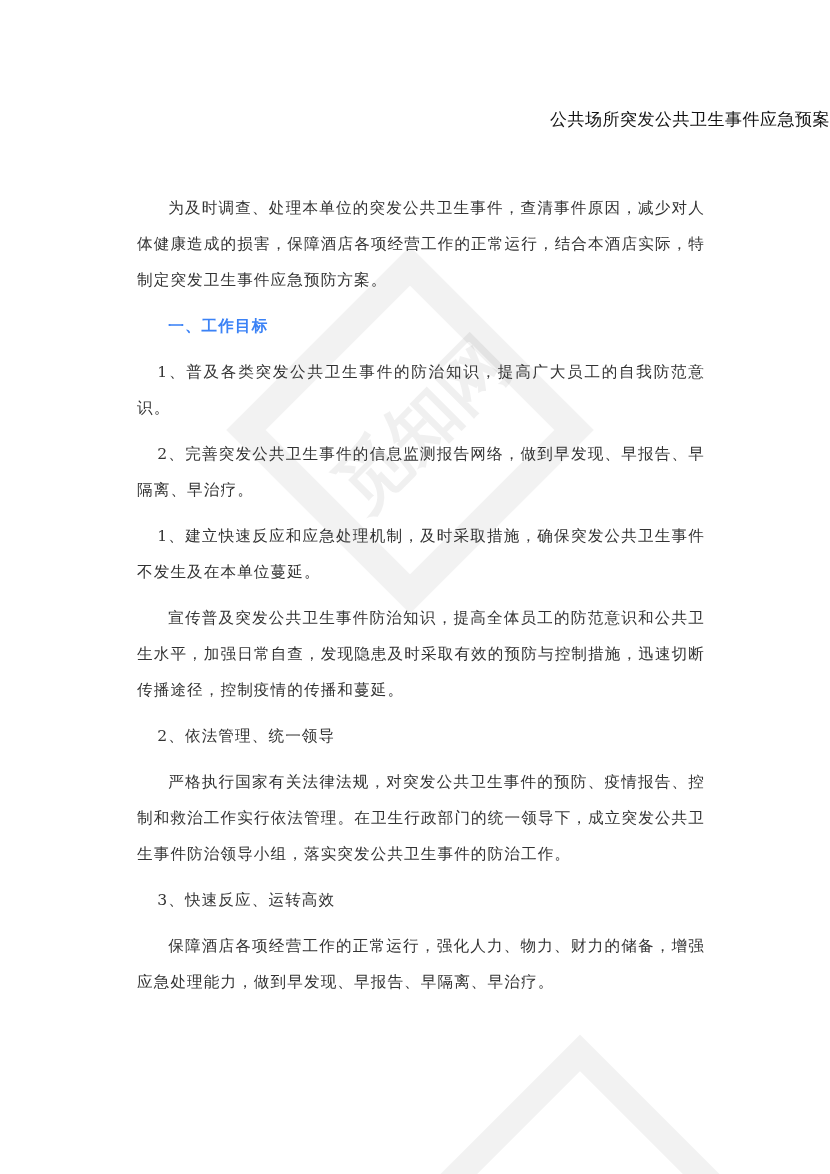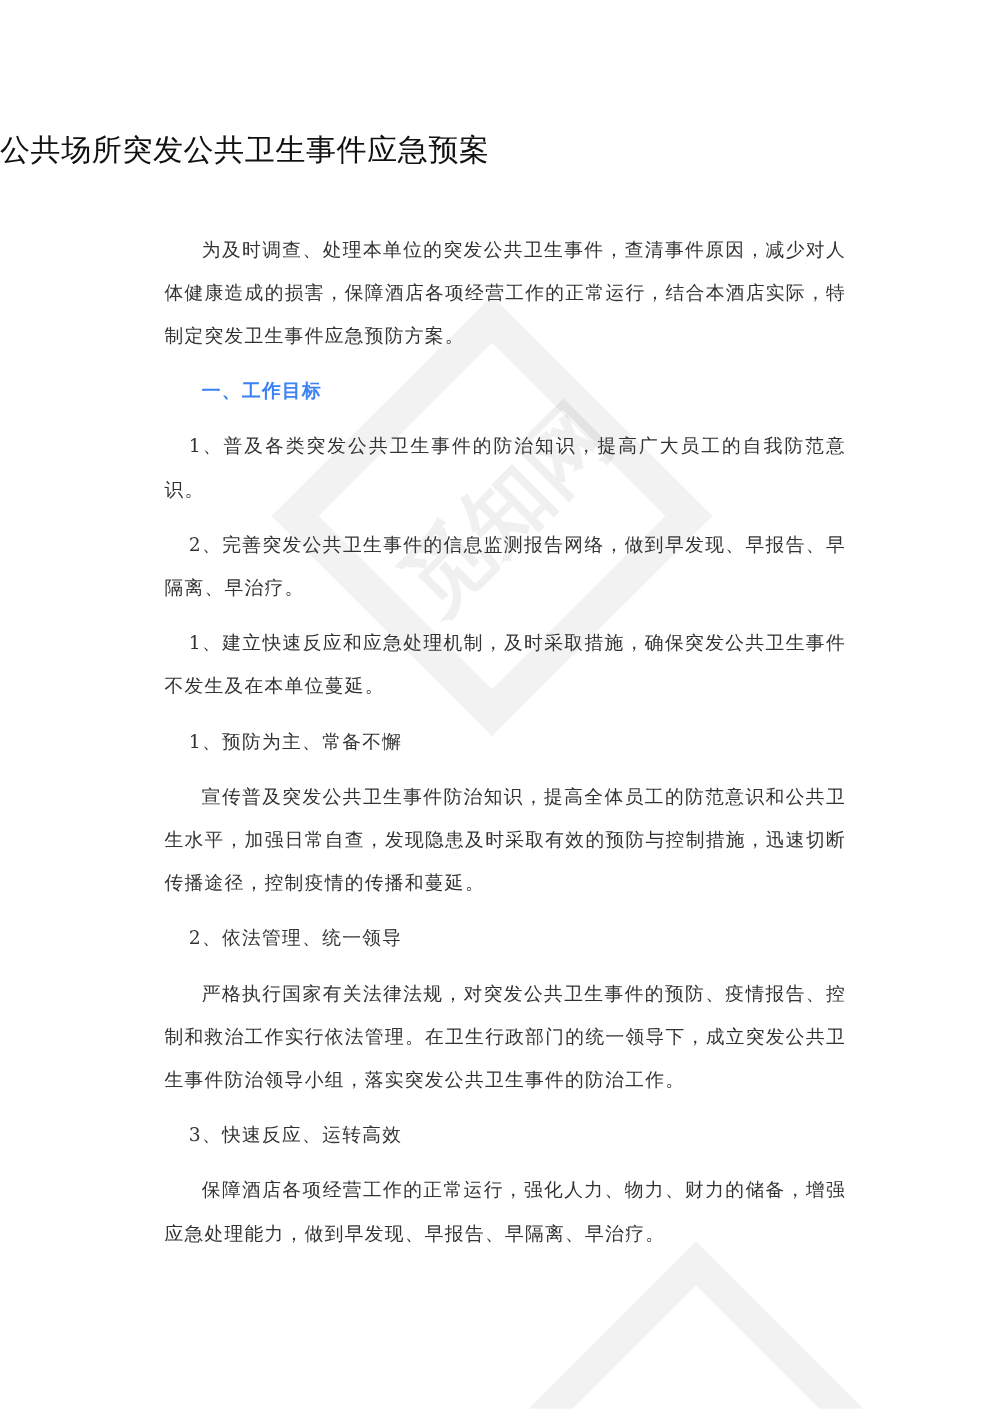--- a/index.html
+++ b/index.html
@@ -1,20 +1,20 @@
 <!DOCTYPE html>
 <html><head>
 <meta charset="utf-8">
 <style>
   html, body { margin:0; padding:0; background:#ffffff; }
   body { width:830px; height:1174px; position:relative; overflow:hidden;
          font-family:"DejaVu Serif", serif; color:#333333; }
   .page { position:absolute; left:0; top:0; width:830px; height:1174px; }
-  .title { position:absolute; top:108px; left:0; width:830px; text-align:left;
-           font-family:Liberation Serif, serif; font-size:25px; color:#111111; letter-spacing:0.5px; }
+  .title { position:absolute; top:108px; left:0; width:830px; text-align:right;
+           font-family:Liberation Serif, serif; font-size:17px; color:#111111; letter-spacing:0.5px; }
   .body { position:absolute; left:125px; top:190px; width:580px; }
   .p { font-size:15.6px; line-height:36px; margin:0 0 10px 12px; text-align:justify; letter-spacing:1.1px; }
   .indent { text-indent:2em; }
   .h { font-family:"DejaVu Sans", sans-serif; font-weight:bold; color:#3b82f6; }
   .watermark { position:absolute; pointer-events:none; color:rgba(0,0,0,0.06);
                font-family:"DejaVu Sans", sans-serif; font-weight:bold; }
   .wm1 { left:280px; top:300px; width:260px; height:260px; transform:rotate(-45deg);
          border:28px solid rgba(0,0,0,0.05); box-sizing:border-box; }
   .wm1 span { position:absolute; left:10px; top:60px; font-size:70px; white-space:nowrap; }
   .wm2 { left:470px; top:1080px; width:220px; height:220px; transform:rotate(-45deg);
@@ -34,21 +34,20 @@
 
   <div class="body">
     <p class="p indent">为及时调查、处理本单位的突发公共卫生事件，查清事件原因，减少对人体健康造成的损害，保障酒店各项经营工作的正常运行，结合本酒店实际，特制定突发卫生事件应急预防方案。</p>
 
     <p class="p indent h">一、工作目标</p>
     <p class="p indent" style="text-indent:1.3em">1、普及各类突发公共卫生事件的防治知识，提高广大员工的自我防范意识。</p>
     <p class="p indent" style="text-indent:1.3em">2、完善突发公共卫生事件的信息监测报告网络，做到早发现、早报告、早隔离、早治疗。</p>
     <p class="p indent" style="text-indent:1.3em">1、建立快速反应和应急处理机制，及时采取措施，确保突发公共卫生事件不发生及在本单位蔓延。</p>
 
 
-    <p class="p indent" style="text-indent:1.3em">1、预防为主、常备不懈</p>
     <p class="p indent">宣传普及突发公共卫生事件防治知识，提高全体员工的防范意识和公共卫生水平，加强日常自查，发现隐患及时采取有效的预防与控制措施，迅速切断传播途径，控制疫情的传播和蔓延。</p>
 
     <p class="p indent" style="text-indent:1.3em">2、依法管理、统一领导</p>
     <p class="p indent">严格执行国家有关法律法规，对突发公共卫生事件的预防、疫情报告、控制和救治工作实行依法管理。在卫生行政部门的统一领导下，成立突发公共卫生事件防治领导小组，落实突发公共卫生事件的防治工作。</p>
 
     <p class="p indent" style="text-indent:1.3em">3、快速反应、运转高效</p>
     <p class="p indent">保障酒店各项经营工作的正常运行，强化人力、物力、财力的储备，增强应急处理能力，做到早发现、早报告、早隔离、早治疗。</p>
   </div>
 </div>
 

